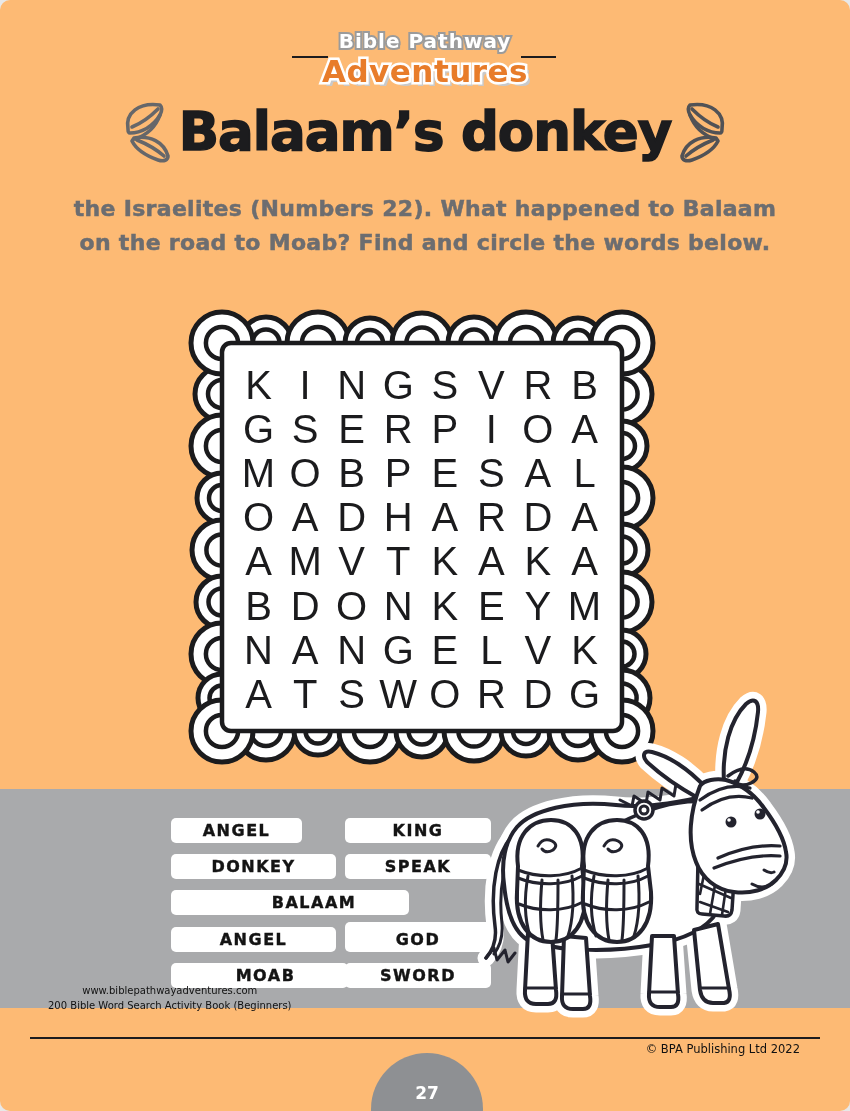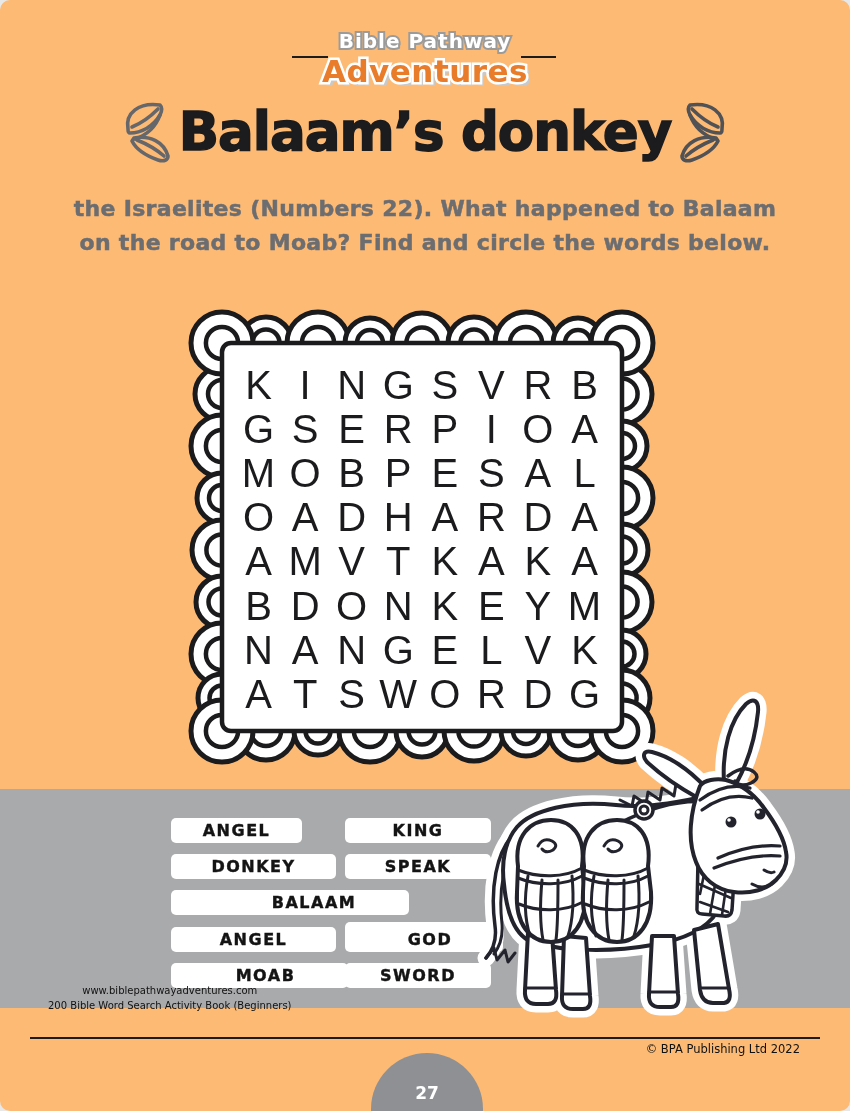--- a/index.html
+++ b/index.html
@@ -234,21 +234,21 @@
 
   <div id="word-list">
       <div class="word-box" style="left: 171px; top: 818px; width: 131px;">ANGEL</div>
       <div class="word-box" style="left: 171px; top: 854px; width: 165px;">DONKEY</div>
       <div class="word-box" style="left: 171px; top: 890px; width: 190px; padding-left: 48px;">BALAAM</div>
       <div class="word-box" style="left: 171px; top: 927px; width: 165px;">ANGEL</div>
       <div class="word-box" style="left: 171px; top: 963px; width: 165px; padding-left: 12px;">MOAB</div>
       <div class="word-box" style="left: 345px; top: 818px; width: 146px;">KING</div>
       <div class="word-box" style="left: 345px; top: 854px; width: 146px;">SPEAK</div>
       <div class="word-box" style="left: 345px; top: 922px; width: 146px;">KING</div>
-      <div class="word-box" style="left: 345px; top: 927px; width: 146px; padding-left: 12px;">GOD</div>
+      <div class="word-box" style="left: 345px; top: 927px; width: 146px;">GOD</div>
       <div class="word-box" style="left: 345px; top: 963px; width: 146px;">SWORD</div>
     </div>
 
   <svg class="donkey-svg" width="382" height="340" viewBox="0 0 382 340">
 
     <g stroke="#ffffff" stroke-width="17" fill="#ffffff">
       <path d="M256,98 C254,66 262,36 278,20 C286,13 291,17 290,28 C287,56 278,82 268,100 Z"></path>
       <path d="M238,104 C220,84 200,72 184,68 C175,66 174,72 179,78 C194,92 212,104 230,114 Z"></path>
       <path d="M232,102 C222,128 219,156 228,178 C234,194 248,206 266,208 C282,210 298,206 308,196 C316,188 320,178 318,168 C316,154 308,140 296,124 C286,110 272,100 258,96 C248,94 236,96 232,102 Z"></path>
       <path d="M238,112 C205,120 172,124 148,121 C104,116 64,126 49,143 C37,157 33,178 36,200 C39,232 48,252 64,258 C96,268 146,268 184,261 C214,256 238,246 249,228 C257,214 258,196 252,180 C245,160 239,138 238,112 Z"></path>

